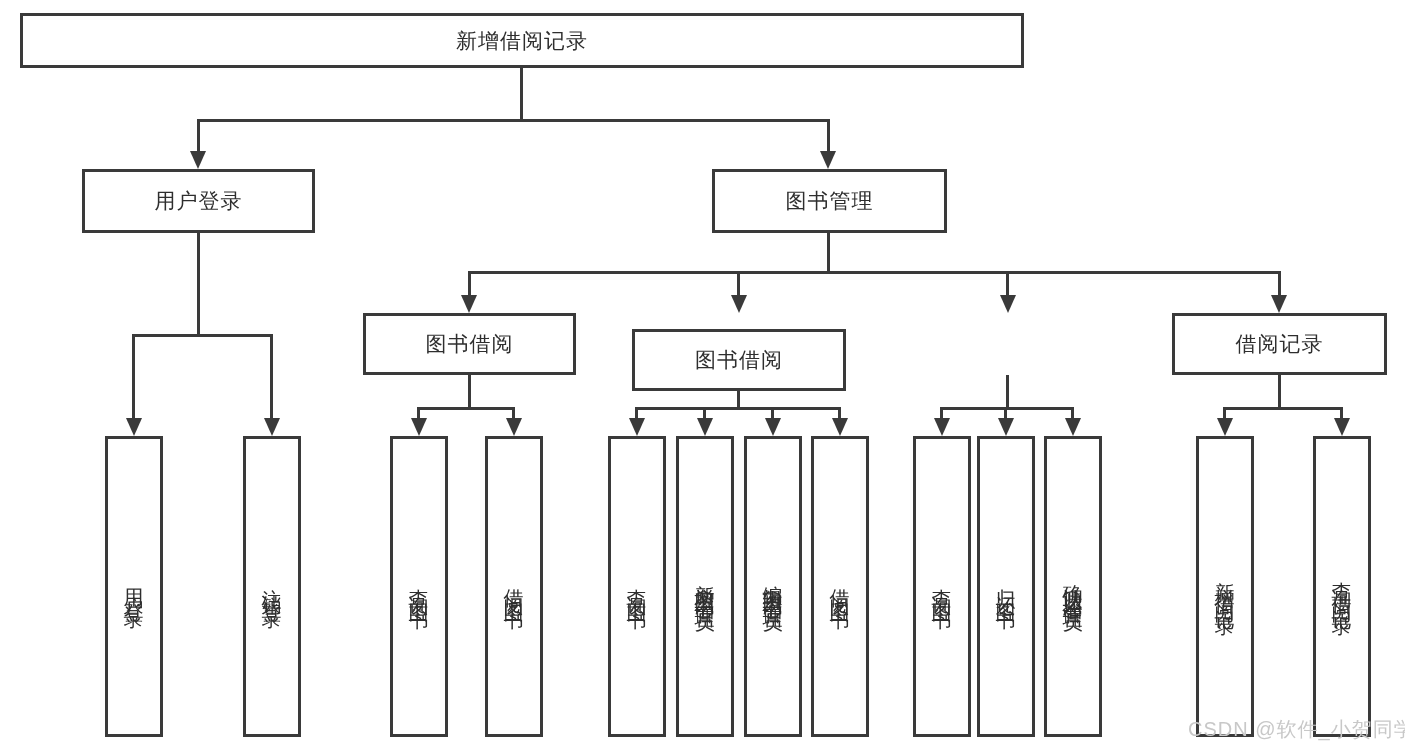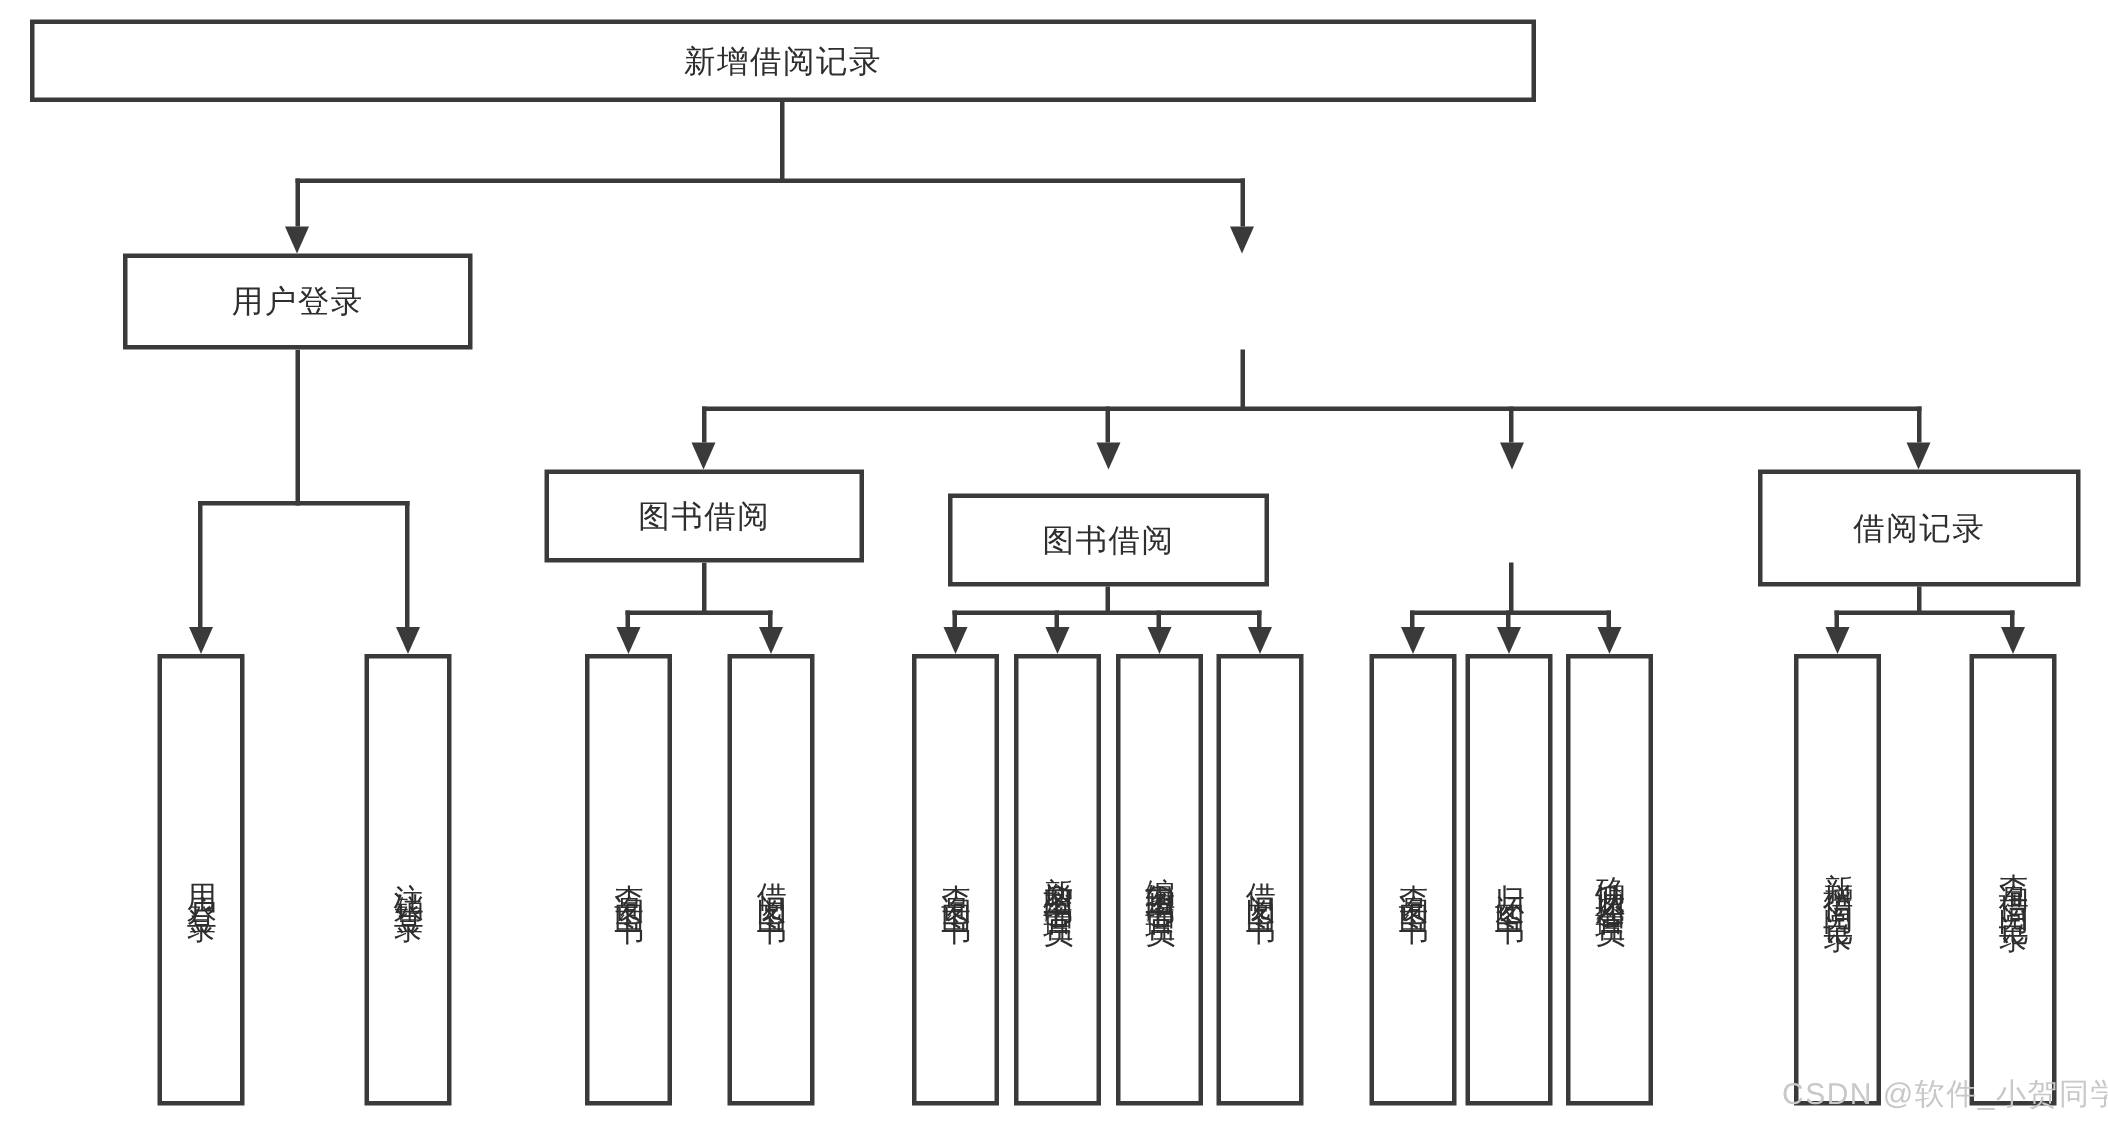--- a/index.html
+++ b/index.html
@@ -56,20 +56,21 @@
   <div class="box" style="left:20px;top:13px;width:1004px;height:55px;">新增借阅记录</div>
 
   <div class="v" style="left:520px;top:68px;height:54px;"></div>
   <div class="h" style="left:197px;top:119px;width:633px;"></div>
   <div class="v" style="left:197px;top:119px;height:32px;"></div>
   <div class="ah" style="left:190px;top:151px;"></div>
   <div class="v" style="left:827px;top:119px;height:32px;"></div>
   <div class="ah" style="left:820px;top:151px;"></div>
 
   <div class="box" style="left:82px;top:169px;width:233px;height:64px;">用户登录</div>
+  <div class="box" style="left:712px;top:169px;width:235px;height:64px;">图书管理</div>
 
   <div class="v" style="left:197px;top:233px;height:104px;"></div>
   <div class="h" style="left:132px;top:334px;width:141px;"></div>
   <div class="v" style="left:132px;top:334px;height:84px;"></div>
   <div class="ah" style="left:126px;top:418px;"></div>
   <div class="v" style="left:270px;top:334px;height:84px;"></div>
   <div class="ah" style="left:264px;top:418px;"></div>
 
   <div class="v" style="left:827px;top:233px;height:41px;"></div>
   <div class="h" style="left:468px;top:271px;width:813px;"></div>
@@ -77,21 +78,21 @@
   <div class="ah" style="left:461px;top:295px;"></div>
   <div class="v" style="left:737px;top:271px;height:24px;"></div>
   <div class="ah" style="left:731px;top:295px;"></div>
   <div class="v" style="left:1006px;top:271px;height:24px;"></div>
   <div class="ah" style="left:1000px;top:295px;"></div>
   <div class="v" style="left:1278px;top:271px;height:24px;"></div>
   <div class="ah" style="left:1271px;top:295px;"></div>
 
   <div class="box" style="left:363px;top:313px;width:213px;height:62px;">图书借阅</div>
   <div class="box" style="left:632px;top:313px;width:214px;height:62px;margin-top:16px;">图书借阅</div>
-  <div class="box" style="left:1172px;top:313px;width:215px;height:78px;">借阅记录</div>
+  <div class="box" style="left:1172px;top:313px;width:215px;height:62px;">借阅记录</div>
 
   <div class="v" style="left:468px;top:375px;height:35px;"></div>
   <div class="h" style="left:417px;top:407px;width:98px;"></div>
   <div class="v" style="left:417px;top:407px;height:11px;"></div>
   <div class="ah" style="left:411px;top:418px;"></div>
   <div class="v" style="left:512px;top:407px;height:11px;"></div>
   <div class="ah" style="left:506px;top:418px;"></div>
 
   <div class="v" style="left:737px;top:375px;height:35px;"></div>
   <div class="h" style="left:635px;top:407px;width:206px;"></div>

